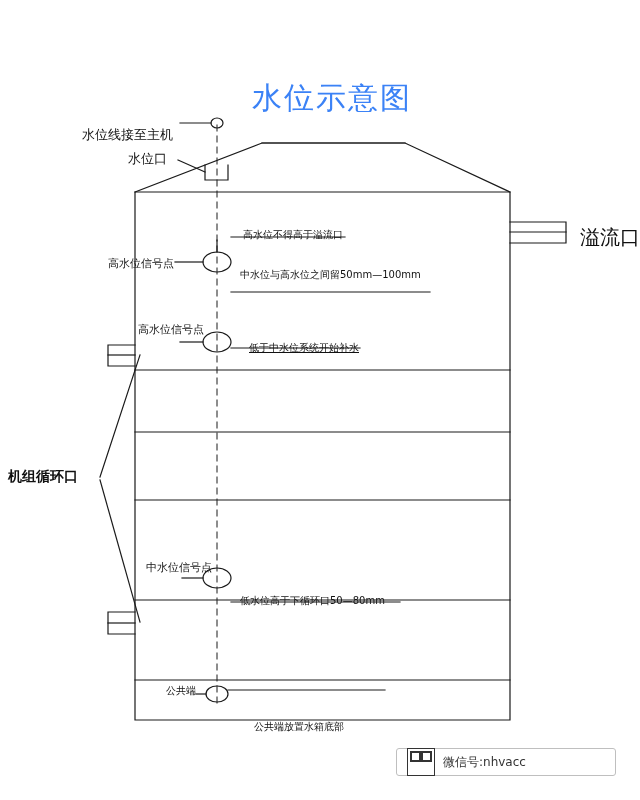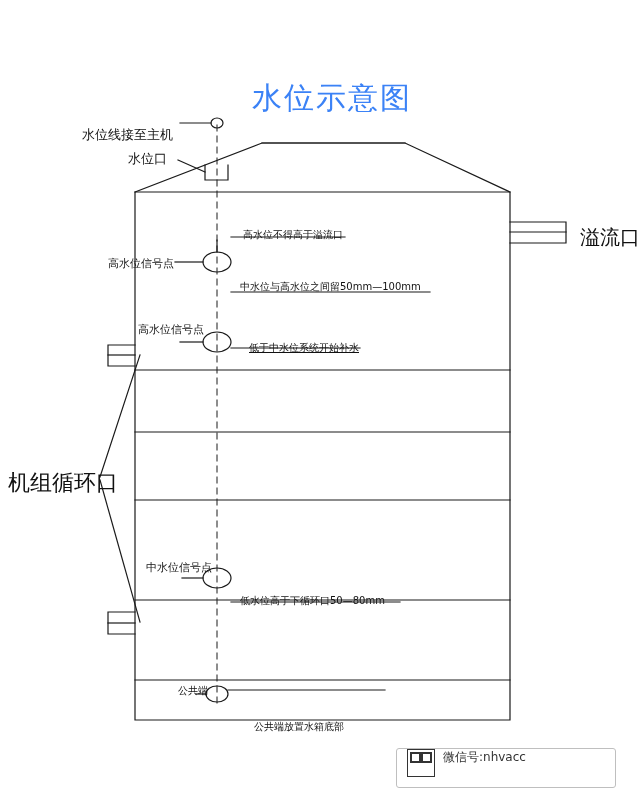--- a/index.html
+++ b/index.html
@@ -11,25 +11,25 @@
   #diagram{position:absolute;left:0;top:0;width:640px;height:800px;}
   .lbl{position:absolute;color:#111;white-space:nowrap;}
   .title{
     position:absolute;left:252px;top:78px;font-size:30px;color:#3b82f6;
     letter-spacing:2px;font-family:"DejaVu Sans","Liberation Sans",sans-serif;
   }
   .t13{font-size:13px;}
   .t11{font-size:11px;}
   .t10{font-size:10px;}
   .t15{font-size:20px;}
-  .t17{font-size:22px;}
+  .t17{font-size:14px;font-weight:bold;}
   .footer{
-    position:absolute;left:396px;top:748px;width:220px;height:40px;
+    position:absolute;left:396px;top:748px;width:220px;height:28px;
     border:1px solid #bfbfbf;border-radius:3px;background:#fff;
-    display:flex;align-items:flex-start;padding-left:10px;box-sizing:border-box;
+    display:flex;align-items:center;padding-left:10px;box-sizing:border-box;
   }
   .qr{
     width:26px;height:26px;background:#fff;border:1px solid #333;
     display:inline-block;margin-right:8px;position:relative;flex:0 0 auto;
   }
   .qr:before,.qr:after{
     content:"";position:absolute;width:7px;height:7px;border:2px solid #333;
   }
   .qr:before{left:2px;top:2px;}
   .qr:after{right:2px;top:2px;}
@@ -102,25 +102,25 @@
 <div class="lbl t15" style="left:580px;top:224px;">溢流口</div>
 
 <div class="lbl t11" style="left:108px;top:256px;">高水位信号点</div>
 
 <div class="lbl t11" style="left:138px;top:322px;">高水位信号点</div>
 
 <div class="lbl t11" style="left:146px;top:560px;">中水位信号点</div>
 
 <div class="lbl t17" style="left:8px;top:468px;">机组循环口</div>
 
-<div class="lbl t10" style="left:166px;top:684px;margin-left:12px;">公共端</div>
+<div class="lbl t10" style="left:166px;top:684px;">公共端</div>
 
 <div class="lbl t10" style="left:243px;top:228px;">高水位不得高于溢流口</div>
 
-<div class="lbl t10" style="left:240px;top:280px;">中水位与高水位之间留50mm—100mm</div>
+<div class="lbl t10" style="left:240px;top:268px;">中水位与高水位之间留50mm—100mm</div>
 
 <div class="lbl t10" style="left:249px;top:341px;text-decoration:underline;">低于中水位系统开始补水</div>
 
 <div class="lbl t10" style="left:240px;top:594px;">低水位高于下循环口50—80mm</div>
 
 <div class="lbl t10" style="left:254px;top:720px;">公共端放置水箱底部</div>
 
 <div class="footer">
   <span class="qr"></span>
   <span class="footer-text">微信号:nhvacc</span>

